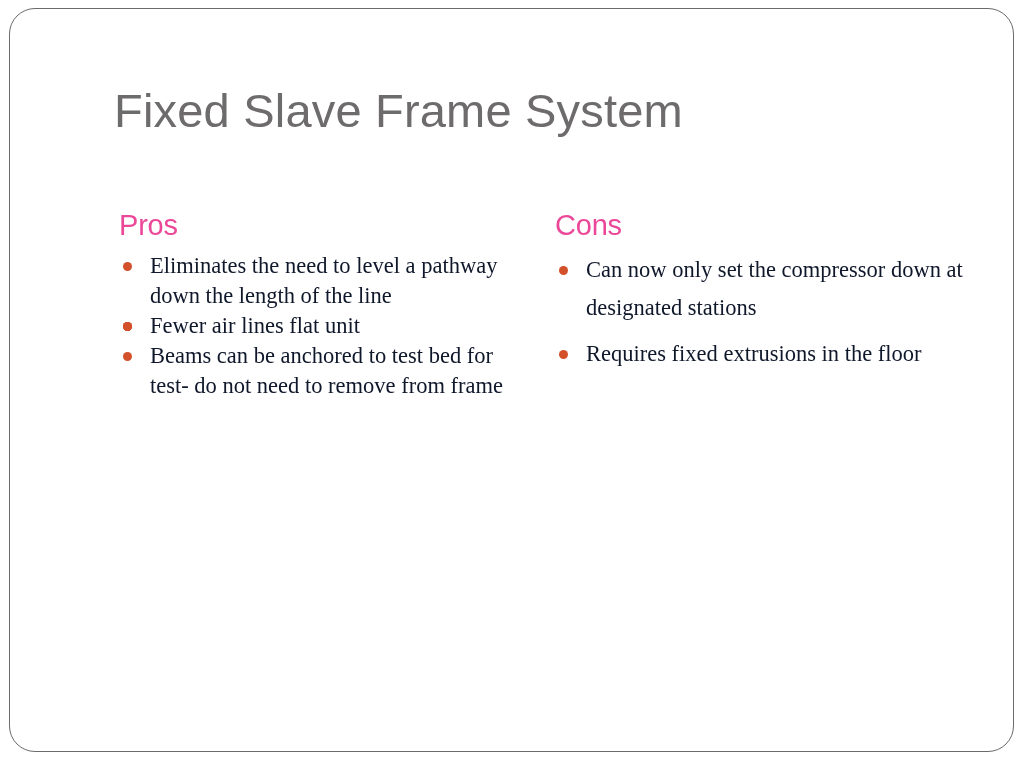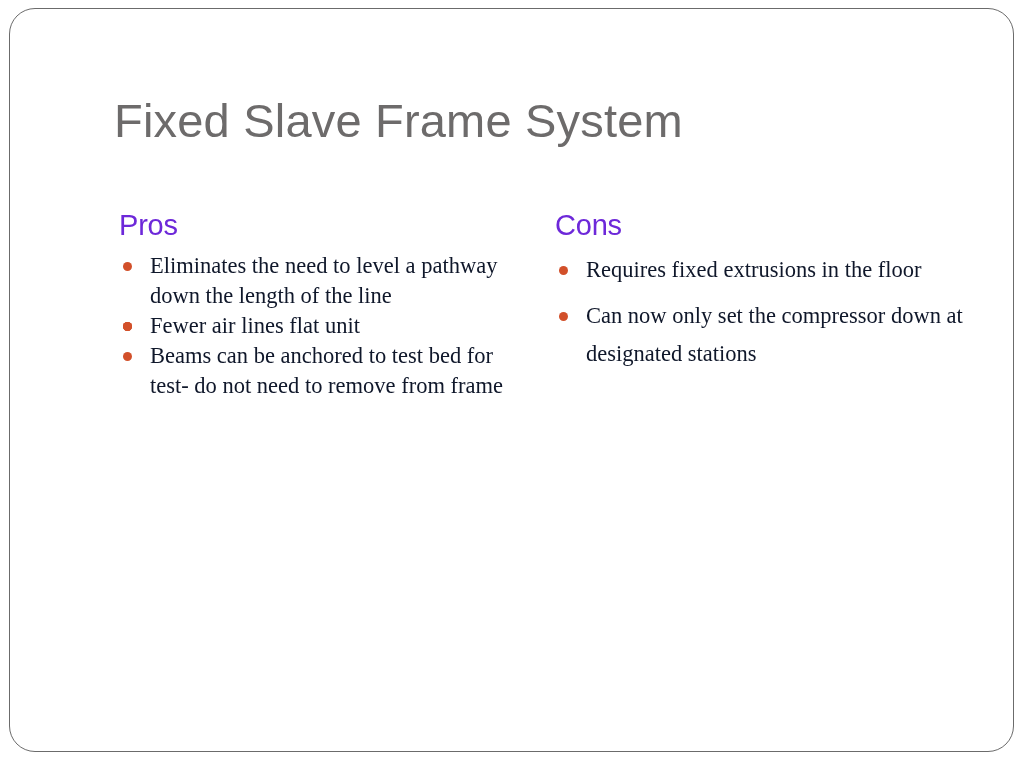--- a/index.html
+++ b/index.html
@@ -23,39 +23,39 @@
     height: 744px;
     box-sizing: border-box;
     background: #ffffff;
     border: 1px solid #6b6b6b;
     border-radius: 26px;
   }
 
   #slide-title {
     position: absolute;
     left: 104px;
-    top: 84px;
+    top: 74px;
     width: 860px;
     color: #6d6b6b;
     font-family: "Liberation Sans", "DejaVu Sans", sans-serif;
     font-size: 47px;
     font-weight: 400;
     letter-spacing: 0.2px;
     line-height: 56px;
     white-space: nowrap;
   }
 
   .column {
     position: absolute;
   }
   #column-pros { left: 104px; top: 200px; width: 420px; }
   #column-cons { left: 540px; top: 200px; width: 430px; }
 
   .column-heading {
-    color: #6d28d9;
+    color: #ec4899;
     font-family: "Liberation Sans", "DejaVu Sans", sans-serif;
     font-size: 29px;
     font-weight: 400;
     line-height: 32px;
     margin: 0 0 10px 5px;
     letter-spacing: -0.2px;
   }
 
   ul.bullet-list {
     list-style: none;
@@ -122,22 +122,22 @@
         <span class="bullet-text">Beams can be anchored to test bed for test- do not need to remove from frame</span>
       </li>
     </ul>
   </div>
 
   <div class="column" id="column-cons">
     <div class="column-heading">Cons</div>
     <ul class="bullet-list">
       <li>
         <span class="bullet-marker"></span>
-        <span class="bullet-text">Requires fixed extrusions in the floor</span>
+        <span class="bullet-text">Can now only set the compressor down at designated stations</span>
       </li>
       <li>
         <span class="bullet-marker"></span>
-        <span class="bullet-text">Can now only set the compressor down at designated stations</span>
+        <span class="bullet-text">Requires fixed extrusions in the floor</span>
       </li>
     </ul>
   </div>
 
 </div>
 
 </body></html>

